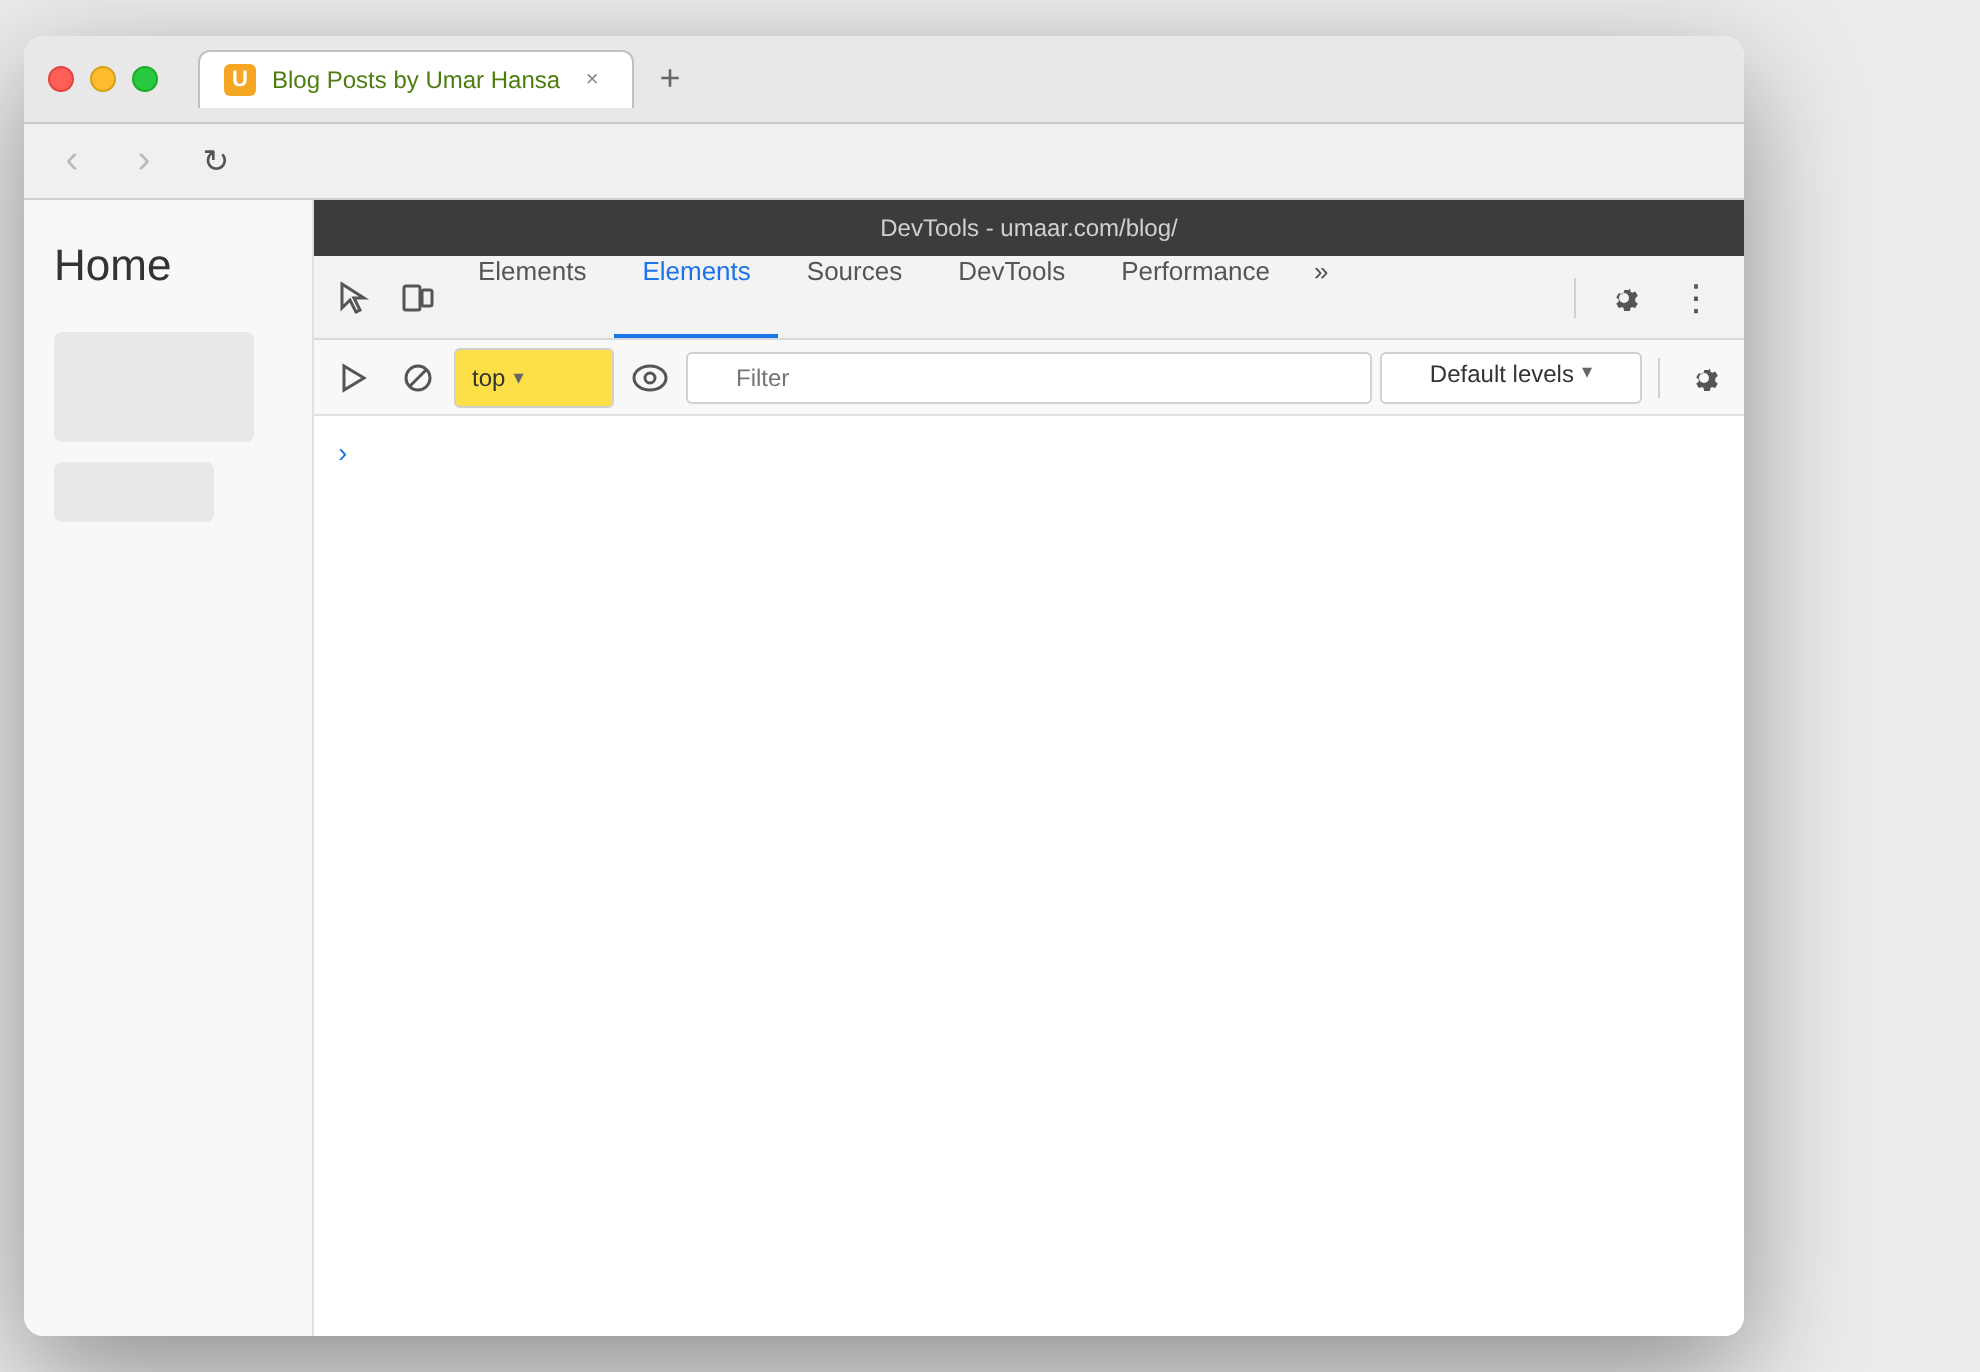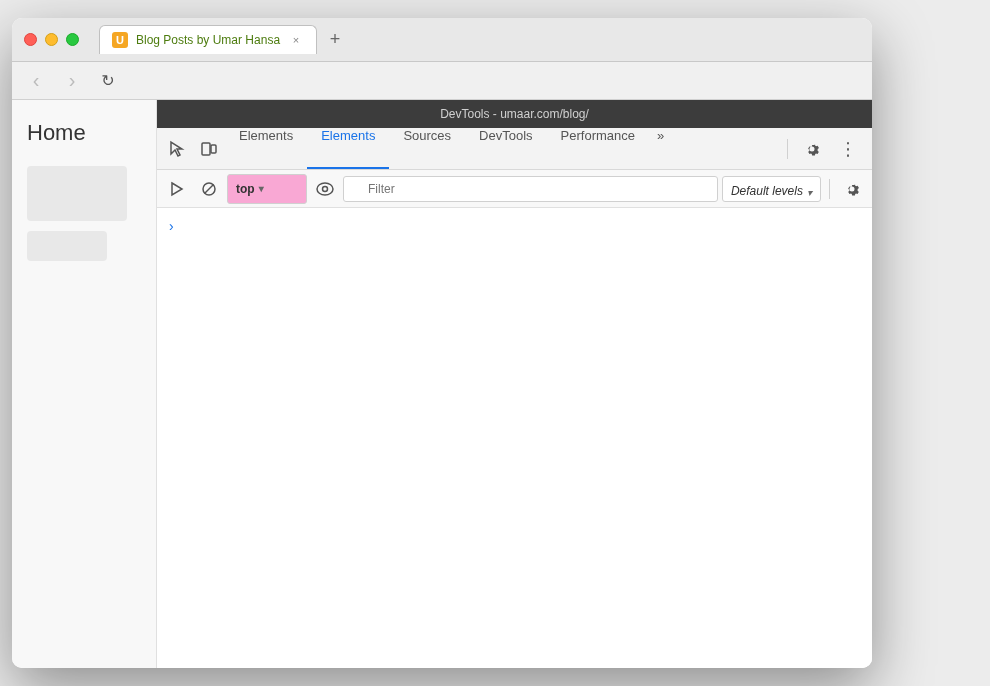--- a/index.html
+++ b/index.html
@@ -258,30 +258,29 @@
       border-radius: 3px;
       cursor: pointer;
       color: #555;
       font-size: 14px;
     }
 
     .context-select {
       display: flex;
       align-items: center;
       gap: 4px;
-      background: #f9a8d4;
+      background: #fde047;
       border: 1px solid #d0d0d0;
       border-radius: 3px;
       padding: 14px 8px;
       font-size: 12px;
       color: #333;
       cursor: pointer;
       height: 26px;
       min-width: 80px;
-      font-weight: bold;
     }
 
     .eye-btn {
       width: 28px;
       height: 28px;
       display: flex;
       align-items: center;
       justify-content: center;
       border-radius: 3px;
       cursor: pointer;
@@ -296,31 +295,30 @@
       border: 1px solid #d0d0d0;
       border-radius: 3px;
       padding: 0 24px;
       font-size: 12px;
       outline: none;
       color: #999;
     }
 
     .levels-select {
       display: flex;
-      align-items: flex-end;
+      align-items: flex-start;
       gap: 4px;
       background: white;
       border: 1px solid #d0d0d0;
       border-radius: 3px;
-      padding: 3px 8px;
+      padding: 3px 24px;
       font-size: 12px;
       color: #333;
       cursor: pointer;
       height: 26px;
-      font-style: italic;
     }
 
     .toolbar-settings {
       width: 28px;
       height: 28px;
       display: flex;
       align-items: center;
       justify-content: center;
       cursor: pointer;
       color: #555;

